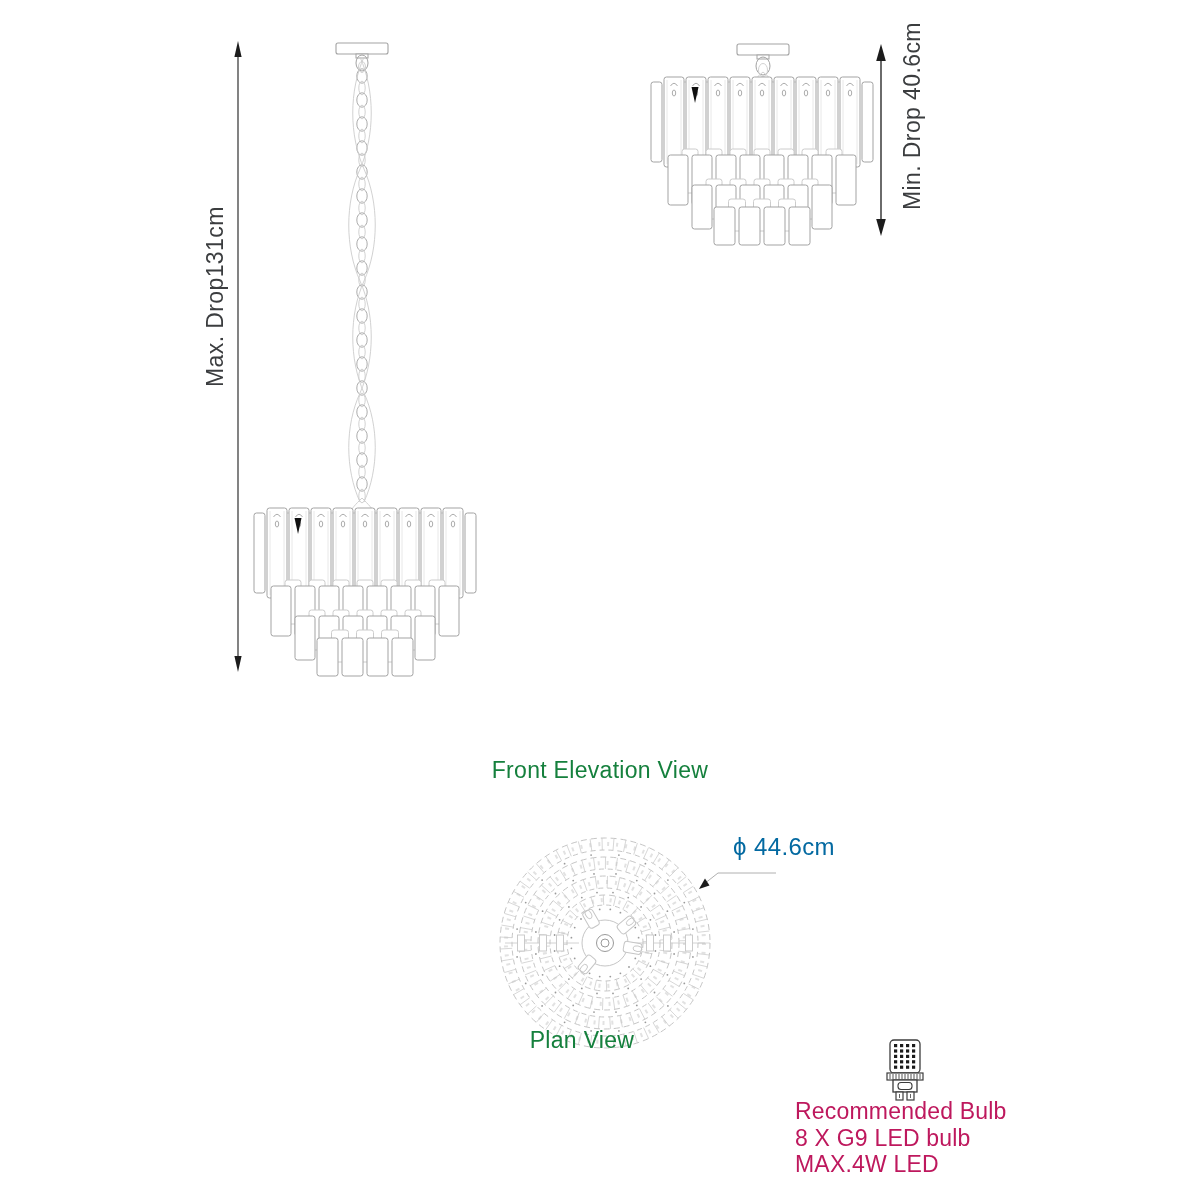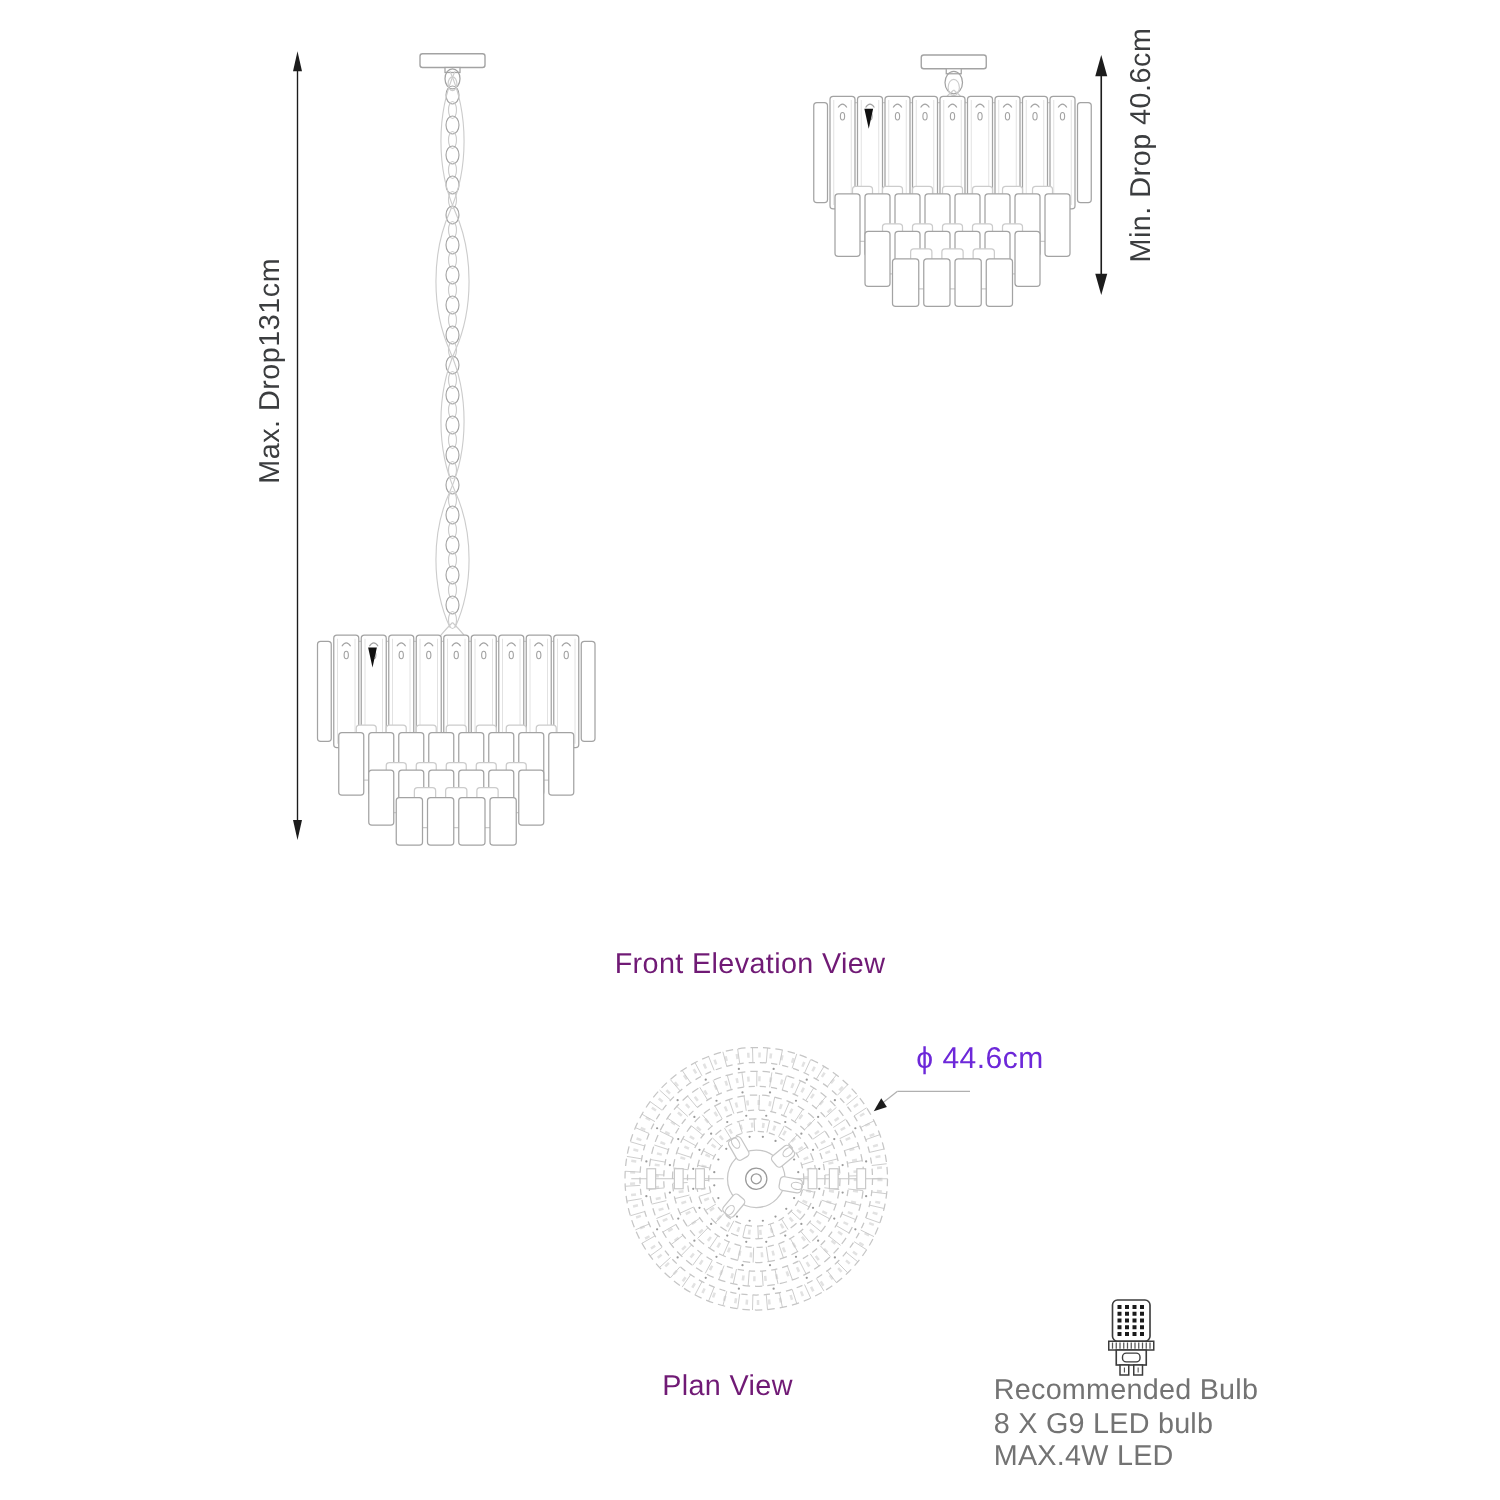--- a/index.html
+++ b/index.html
@@ -1,31 +1,31 @@
 <!DOCTYPE html>
 <html><head>
 <meta charset="utf-8">
 <style>
   * { margin:0; padding:0; box-sizing:border-box; }
   html, body { width:1200px; height:1200px; }
   body { background:#ffffff; font-family:"Liberation Sans", sans-serif; position:relative; }
   .canvas { position:absolute; left:0; top:0; width:1200px; height:1200px; background:#fff; overflow:hidden; }
   svg.drawing { position:absolute; left:0; top:0; }
   .caption {
-    position:absolute; color:#701a75; font-size:23px; letter-spacing:0.3px;
+    position:absolute; color:#15803d; font-size:23px; letter-spacing:0.3px;
     text-align:center; font-weight:400; white-space:nowrap;
   }
   .dimtext { color:#3b3d3f; font-size:23px; letter-spacing:0.4px; white-space:nowrap; }
   .vlabel {
     position:absolute; writing-mode:vertical-rl; transform:rotate(180deg);
     text-align:center; display:flex; align-items:center; justify-content:center;
   }
-  .dialabel { position:absolute; color:#6d28d9; font-size:24px; letter-spacing:0.4px; white-space:nowrap; }
+  .dialabel { position:absolute; color:#0369a1; font-size:24px; letter-spacing:0.4px; white-space:nowrap; }
   .bulbtext {
-    position:absolute; color:#737373; font-size:23px; line-height:26.5px;
+    position:absolute; color:#be185d; font-size:23px; line-height:26.5px;
     letter-spacing:0.2px; white-space:nowrap;
   }
 </style>
 </head>
 <body>
 
 <div class="canvas">
 
   <svg class="drawing" width="1200" height="1200" viewBox="0 0 1200 1200">
     <g id="g-left-dim">
@@ -598,21 +598,21 @@
   </svg>
 
   <div class="vlabel dimtext" style="left:202px; top:208px; height:178px;">Max. Drop131cm</div>
 
   <div class="vlabel dimtext" style="left:899px; top:24px; height:184px;">Min. Drop 40.6cm</div>
 
   <div class="caption" style="left:490px; top:757px; width:220px;">Front Elevation View</div>
 
   <div class="dialabel" style="left:733px; top:833px;">ϕ 44.6cm</div>
 
-  <div class="caption" style="left:482px; top:1095px; width:200px;">Plan View</div>
+  <div class="caption" style="left:482px; top:1027px; width:200px;">Plan View</div>
 
   <div class="bulbtext" style="left:795px; top:1098px;">
     <div>Recommended Bulb</div>
     <div>8 X G9 LED bulb</div>
     <div>MAX.4W LED</div>
   </div>
 
 </div>
 
 </body></html>

